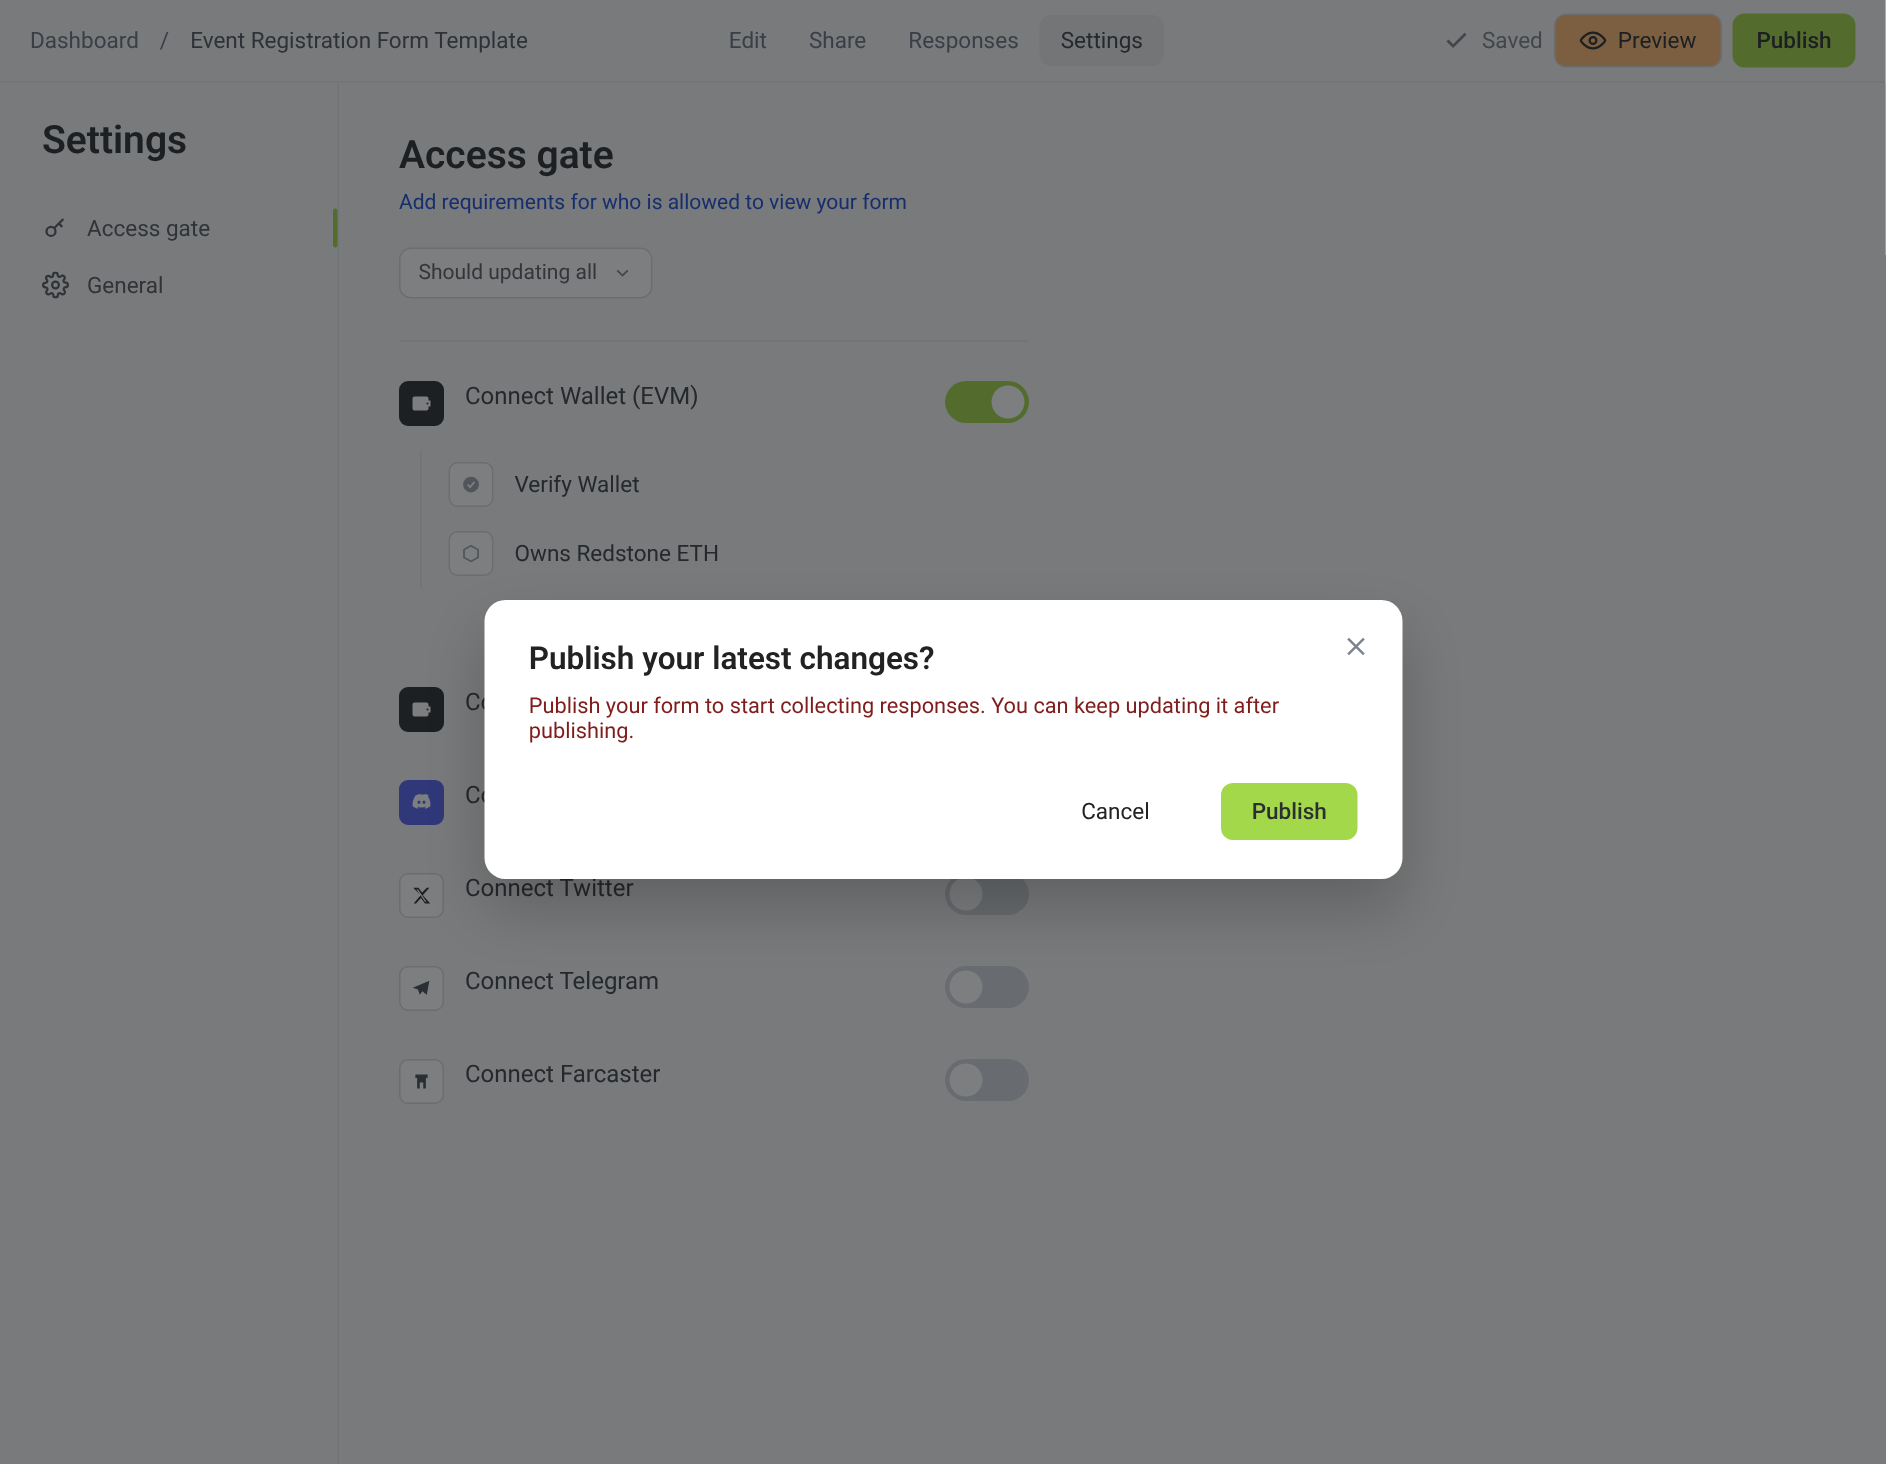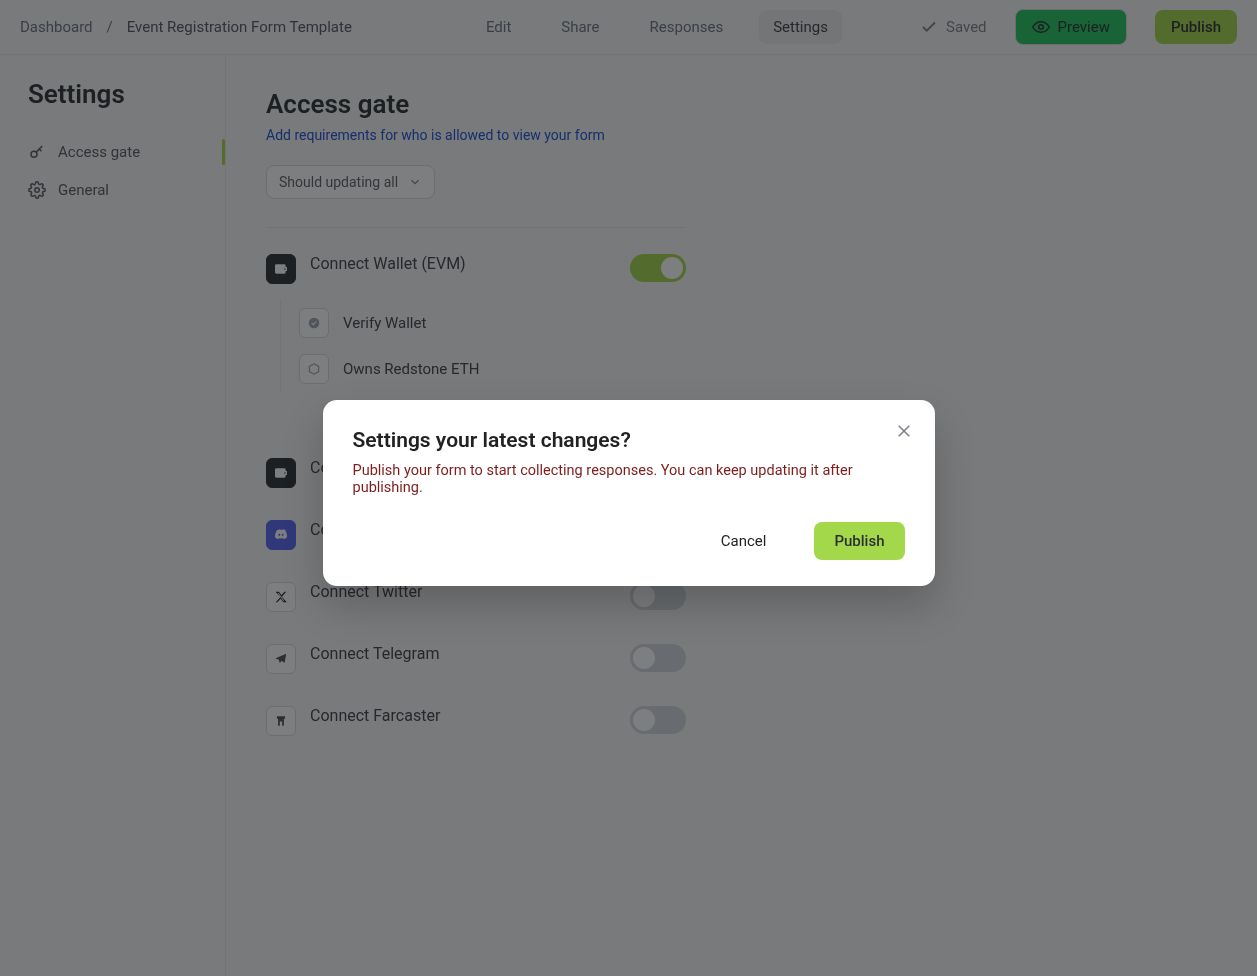--- a/index.html
+++ b/index.html
@@ -2,27 +2,27 @@
 <html><head>
 <meta charset="utf-8">
 <style>
   * { box-sizing: border-box; margin: 0; padding: 0; font-family: -apple-system, BlinkMacSystemFont, "Segoe UI", Roboto, sans-serif; }
   body { background: #f5f6f7; width: 1257px; height: 976px; overflow: hidden; position: relative; }
 
   
   .topbar { height: 55px; background: #f5f6f7; display: flex; align-items: center; padding: 17px 20px; border-bottom: 1px solid #e5e6e8; }
   .breadcrumb { display: flex; align-items: center; gap: 14px; color: #6b7280; font-size: 15px; }
   .breadcrumb .current { color: #505662; }
-  .tabs { display: flex; gap: 22px; margin-left: 120px; align-items: center; }
+  .tabs { display: flex; gap: 0; margin-left: 120px; align-items: center; }
   .tab { padding: 8px 14px; border-radius: 8px; font-size: 15px; color: #6b7280; cursor: pointer; }
   .tab.active { background: #e9eaec; color: #3d4248; }
-  .topbar-right { margin-left: auto; display: flex; align-items: center; gap: 28px; }
+  .topbar-right { margin-left: auto; display: flex; gap: 7px; }
   .saved { display: flex; align-items: center; gap: 8px; color: #7c838b; font-size: 15px; }
   .btn { padding: 8px 16px; border-radius: 8px; font-size: 15px; cursor: pointer; display: inline-flex; align-items: center; gap: 8px; border: none; }
-  .btn-outline { background: #22c55e; border: 1px solid #d7d9dc; color: #2b2f33; }
+  .btn-outline { background: #fdba74; border: 1px solid #d7d9dc; color: #2b2f33; }
   .btn-primary { background: #a3d84a; color: #2b2f33; font-weight: 500; }
 
   
   .body { display: flex; height: calc(100% - 55px); }
   .sidebar { width: 226px; padding: 24px 0 0 28px; border-right: 1px solid #e5e6e8; }
   .sidebar h1 { font-size: 26px; font-weight: 600; color: #2b2f33; margin-bottom: 24px; }
   .side-item { display: flex; align-items: center; gap: 12px; padding: 10px 0; color: #555a61; font-size: 15px; cursor: pointer; position: relative; }
   .side-item.active::after { content: ""; position: absolute; right: 0; top: 6px; bottom: 6px; width: 3px; background: #a3d84a; border-radius: 2px; }
 
   .main { flex: 1; padding: 34px 40px; }
@@ -209,21 +209,21 @@
 </div>
 
 <div class="overlay">
   <div class="modal">
     <div class="close">
       <svg width="18" height="18" viewBox="0 0 24 24" fill="none" stroke="#7c838b" stroke-width="2.2">
           <line x1="5" y1="5" x2="19" y2="19"></line>
           <line x1="19" y1="5" x2="5" y2="19"></line>
         </svg>
     </div>
-    <h3>Settings your latest changes?</h3>
+    <h3>Publish your latest changes?</h3>
     <p>Publish your form to start collecting responses. You can keep updating it after publishing.</p>
     <div class="modal-actions">
       <button class="btn btn-ghost">
         <span>Cancel</span>
       </button>
       <button class="btn btn-primary">
         <span>Publish</span>
       </button>
     </div>
   </div>

